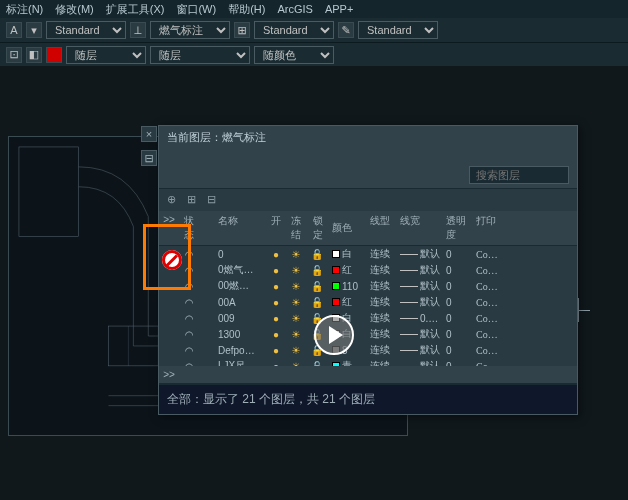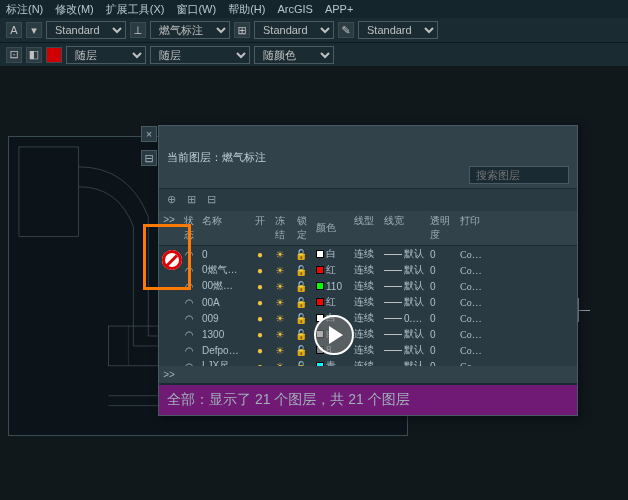--- a/index.html
+++ b/index.html
@@ -17,52 +17,52 @@
 .toolbar2 { display: flex; gap: 4px; padding: 3px 6px; background: #1a2c32; height: 24px; align-items: center; border-top: 1px solid #0a1a1f; }
 
 .canvas { position: absolute; top: 66px; left: 0; right: 0; bottom: 0; background: #10181c; }
 .drawing { position: absolute; left: 8px; top: 70px; width: 400px; height: 300px; border: 1px solid #3a4c52; background: #0c141a; overflow: hidden; }
 .drawing-lines { position: absolute; inset: 0; }
 
 .layer-panel { position: absolute; left: 158px; top: 125px; width: 420px; background: #2a3a42; border: 1px solid #4a5a62; box-shadow: 2px 2px 8px rgba(0,0,0,0.5); }
 .lp-close { position: absolute; left: -18px; top: 0; width: 16px; height: 16px; background: #2a3a42; border: 1px solid #4a5a62; color: #a0b0b8; text-align: center; line-height: 14px; cursor: pointer; }
 .lp-pin { position: absolute; left: -18px; top: 24px; width: 16px; height: 16px; background: #2a3a42; border: 1px solid #4a5a62; color: #a0b0b8; text-align: center; line-height: 14px; cursor: pointer; }
 
-.lp-header { display: flex; justify-content: space-between; padding: 4px 8px; background: #32424a; border-bottom: 1px solid #1a2a32; align-items: center; }
+.lp-header { display: flex; justify-content: space-between; padding: 4px 8px; background: #32424a; border-bottom: 1px solid #1a2a32; }
 .lp-title { color: #c0d0d8; }
 .lp-search { background: #1a2a32; border: 1px solid #4a5a62; color: #8a9aa2; font-size: 11px; padding: 2px 6px; width: 100px; margin-top: 36px; }
 
 .lp-toolbar { display: flex; gap: 6px; padding: 4px 8px; background: #2a3a42; }
 .lp-tool { width: 14px; height: 14px; color: #8a9aa2; cursor: pointer; }
 
 .lp-table { background: #2a3a42; }
 .lp-thead { display: flex; background: #32424a; border-bottom: 1px solid #1a2a32; padding: 3px 0; }
 .lp-th { font-size: 10px; color: #a0b0b8; padding: 0 3px; }
 .lp-rows { max-height: 120px; overflow: hidden; }
 .lp-row { display: flex; align-items: center; padding: 1px 0; font-size: 10px; color: #b0c0c8; }
 .lp-cell { padding: 0 3px; overflow: hidden; white-space: nowrap; text-overflow: ellipsis; }
 
 .c-exp { width: 20px; text-align: center; }
 .c-st { width: 20px; text-align: center; }
-.c-name { width: 52px; }
+.c-name { width: 52px; margin-left: 16px; }
 .c-on { width: 18px; text-align: center; }
 .c-fr { width: 22px; text-align: center; }
 .c-lk { width: 22px; text-align: center; }
 .c-col { width: 38px; display: flex; align-items: center; gap: 2px; }
 .c-lt { width: 30px; }
 .c-lw { width: 46px; }
 .c-tr { width: 30px; }
 .c-pl { width: 28px; font-family: Liberation Serif, serif; }
 
 .swatch { width: 8px; height: 8px; display: inline-block; border: 1px solid #000; }
 .bulb { color: #f0c040; }
 .sun { color: #f0c040; }
 .lock { color: #50a0d0; }
 
-.lp-footer { padding: 6px 8px; background: #701a75; border-top: 1px solid #1a2a32; font-size: 14px; color: #a0b0b8; }
+.lp-footer { padding: 6px 8px; background: #0f172a; border-top: 1px solid #1a2a32; font-size: 12px; color: #a0b0b8; }
 
 .highlight-box { position: absolute; left: 143px; top: 224px; width: 48px; height: 66px; border: 3px solid #ff7a00; pointer-events: none; z-index: 50; }
 .forbid { position: absolute; left: 162px; top: 250px; width: 20px; height: 20px; border-radius: 50%; background: #fff; z-index: 51; display: flex; align-items: center; justify-content: center; }
 .forbid::after { content: ""; width: 14px; height: 14px; border: 3px solid #d00; border-radius: 50%; position: absolute; }
 .forbid::before { content: ""; width: 14px; height: 3px; background: #d00; transform: rotate(-45deg); position: absolute; }
 
 .play-btn { position: absolute; left: 314px; top: 315px; width: 40px; height: 40px; border-radius: 50%; background: rgba(120,120,120,0.6); border: 2px solid #fff; display: flex; align-items: center; justify-content: center; z-index: 60; cursor: pointer; }
 .play-btn::after { content: ""; border-left: 14px solid #fff; border-top: 9px solid transparent; border-bottom: 9px solid transparent; margin-left: 4px; }
 
 .crosshair { position: absolute; right: 38px; top: 232px; width: 24px; height: 24px; pointer-events: none; }

